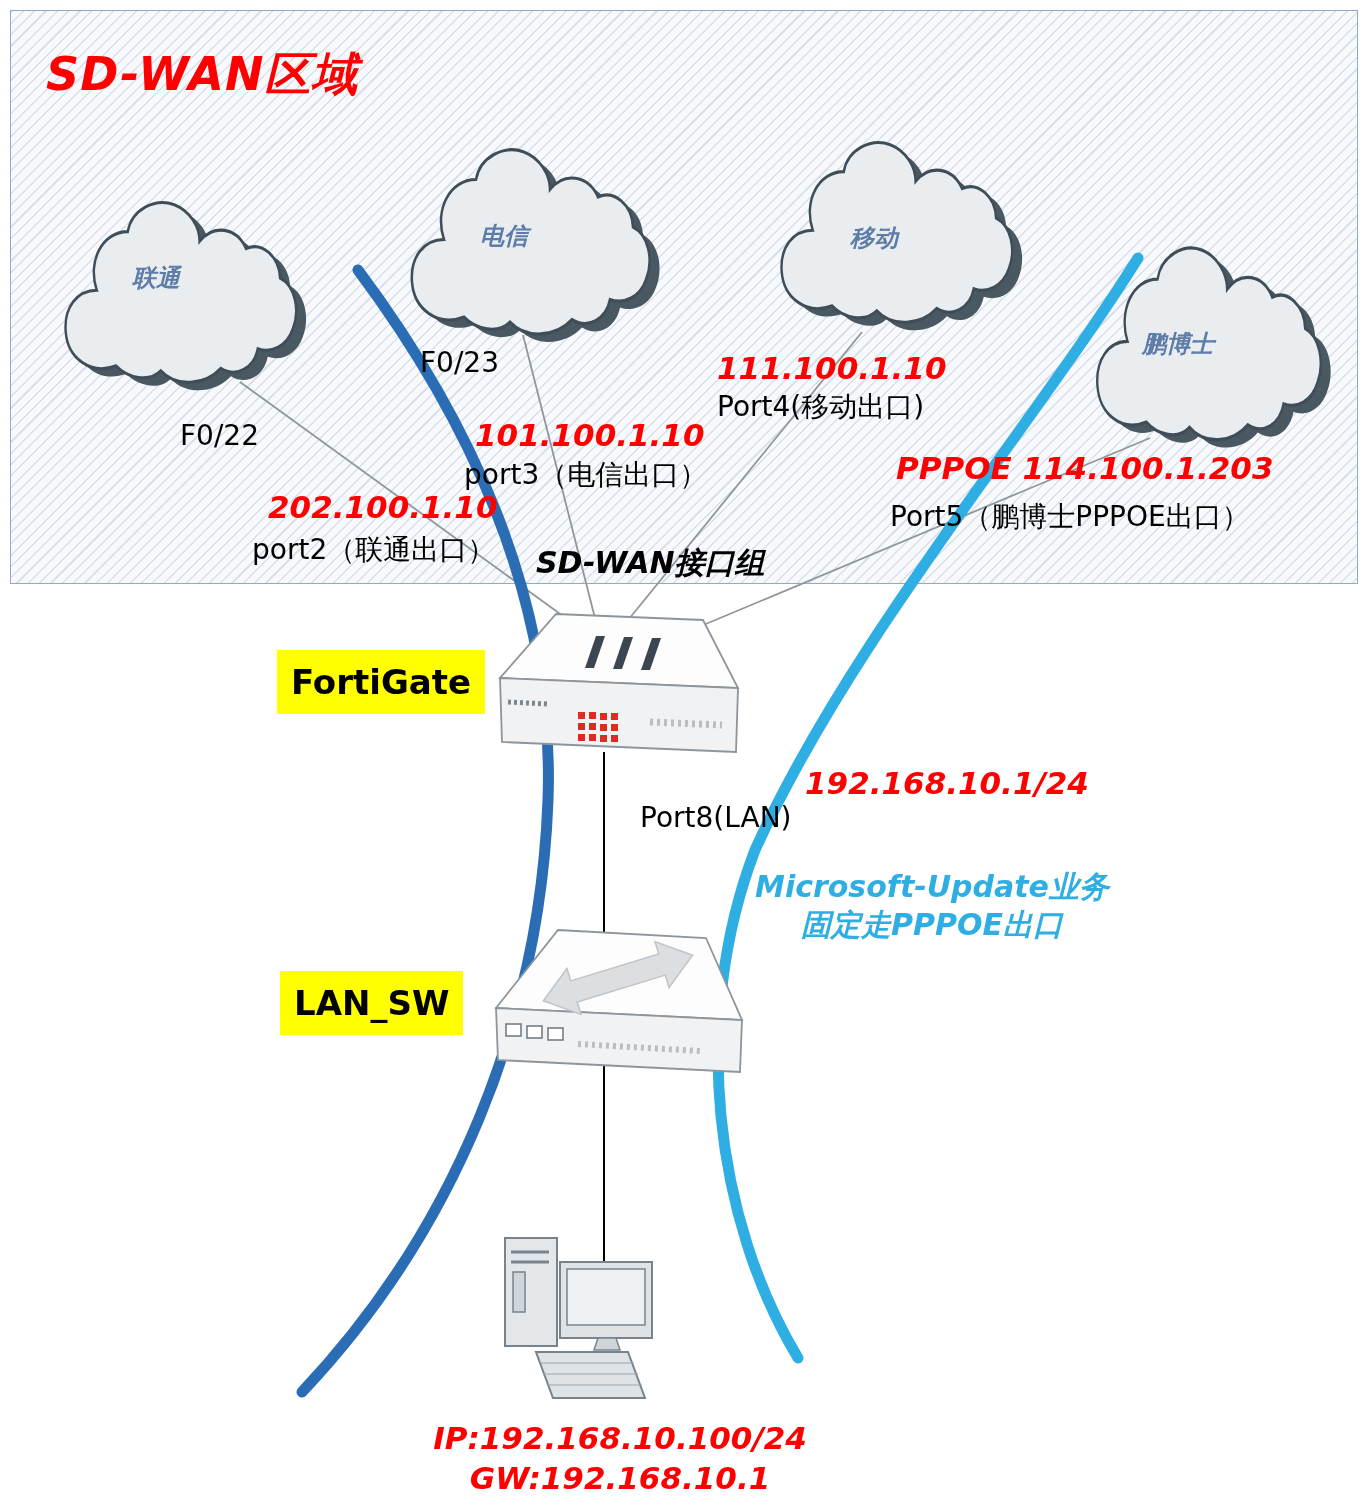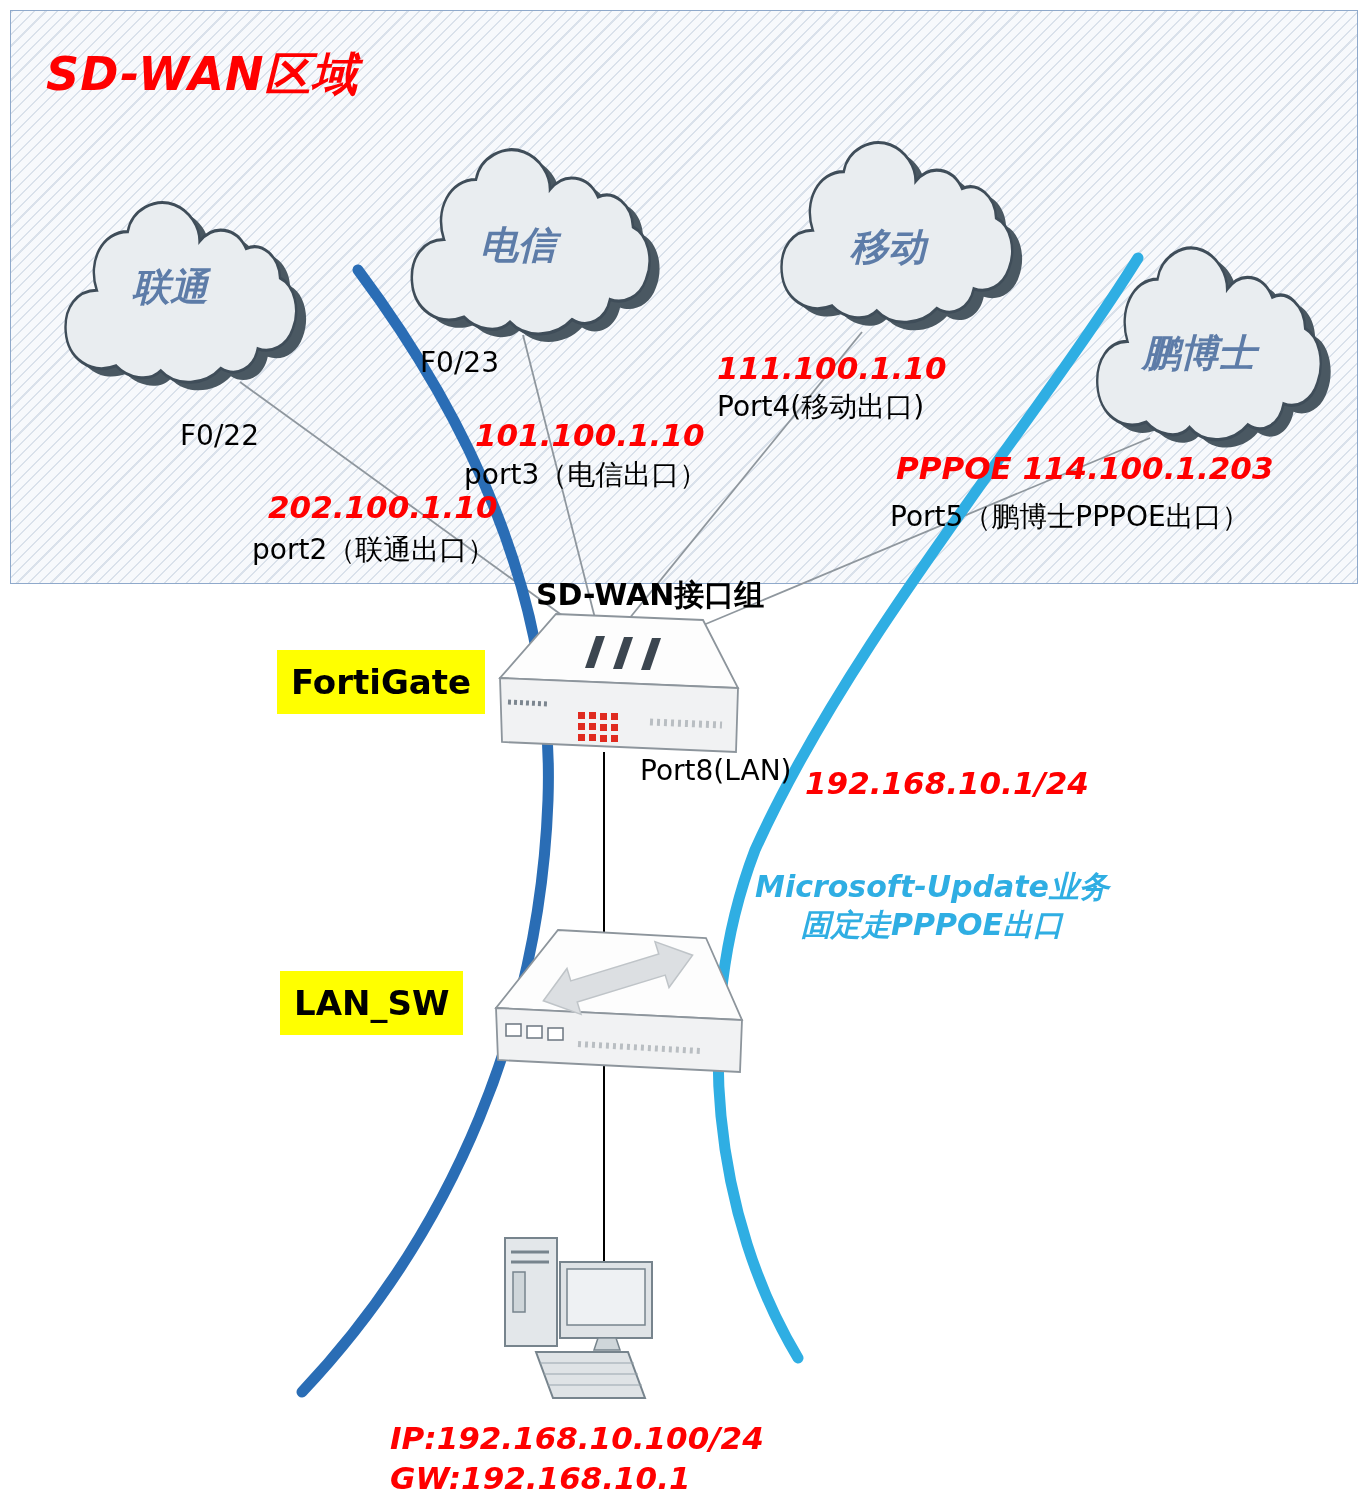--- a/index.html
+++ b/index.html
@@ -12,27 +12,27 @@
     border:1px solid #8FA9CB;background-color:#f7f9fc;
     background-image:repeating-linear-gradient(135deg,
       rgba(150,170,195,0.30) 0px, rgba(150,170,195,0.30) 1.5px,
       transparent 1.5px, transparent 8px);
   }
   svg.layer{position:absolute;left:0;top:0;pointer-events:none;}
   .lbl{position:absolute;white-space:nowrap;}
   .region-title{font-size:46px;font-weight:bold;font-style:italic;color:var(--red);letter-spacing:1px;}
   .black-lbl{font-size:28px;color:#000;}
   .red-ip{font-size:31px;font-weight:bold;font-style:italic;color:var(--red);}
-  .cloud-label{font-size:38px;font-style:italic;font-weight:600;color:var(--cloud_label_blue);}
+  .cloud-label{font-size:24px;font-style:italic;font-weight:600;color:var(--cloud_label_blue);}
   .badge{background:var(--yellow);color:#000;font-weight:bold;font-size:34px;padding:12px 14px;}
-  .group-label{font-size:30px;font-weight:bold;color:#000;margin-top:32px;}
+  .group-label{font-size:30px;font-weight:bold;font-style:italic;color:#000;}
   .policy{font-size:30px;font-weight:bold;font-style:italic;text-align:center;line-height:1.25;}
   .policy.office{color:var(--office_blue);}
   .policy.update{color:var(--update_blue);}
-  .pc-text{font-size:31px;font-weight:bold;font-style:italic;color:var(--red);line-height:1.3;}
+  .pc-text{font-size:31px;font-weight:bold;font-style:italic;color:var(--red);text-align:center;line-height:1.3;}
   .curve-office{stroke:var(--office_blue);}
   .curve-update{stroke:var(--update_blue);}
 </style>
 </head>
 <body>
 
 <div id="canvas">
 
   <div class="sdwan-region"></div>
 
@@ -149,21 +149,21 @@
   <div class="lbl black-lbl" style="left:717px;top:388px">Port4(移动出口)</div>
 
   <div class="lbl red-ip" style="left:896px;top:450px">PPPOE 114.100.1.203</div>
   <div class="lbl black-lbl" style="left:890px;top:498px">Port5（鹏博士PPPOE出口）</div>
 
   <div class="lbl group-label" style="left:536px;top:543px">SD-WAN接口组</div>
 
   <div class="lbl badge" style="left:277px;top:650px">FortiGate</div>
   <div class="lbl badge" style="left:280px;top:971px">LAN_SW</div>
 
-  <div class="lbl black-lbl" style="left:640px;top:754px">Port8(LAN)</div>
+  <div class="lbl black-lbl" style="left:640px;top:801px">Port8(LAN)</div>
   <div class="lbl red-ip" style="left:805px;top:765px">192.168.10.1/24</div>
 
   <div class="lbl policy update" style="left:742px;top:868px;width:380px">
     <div>Microsoft-Update业务</div>
     <div>固定走PPPOE出口</div>
   </div>
 
   <div class="lbl pc-text" style="left:390px;top:1418px;width:460px">
     <div>IP:192.168.10.100/24</div>
     <div>GW:192.168.10.1</div>

